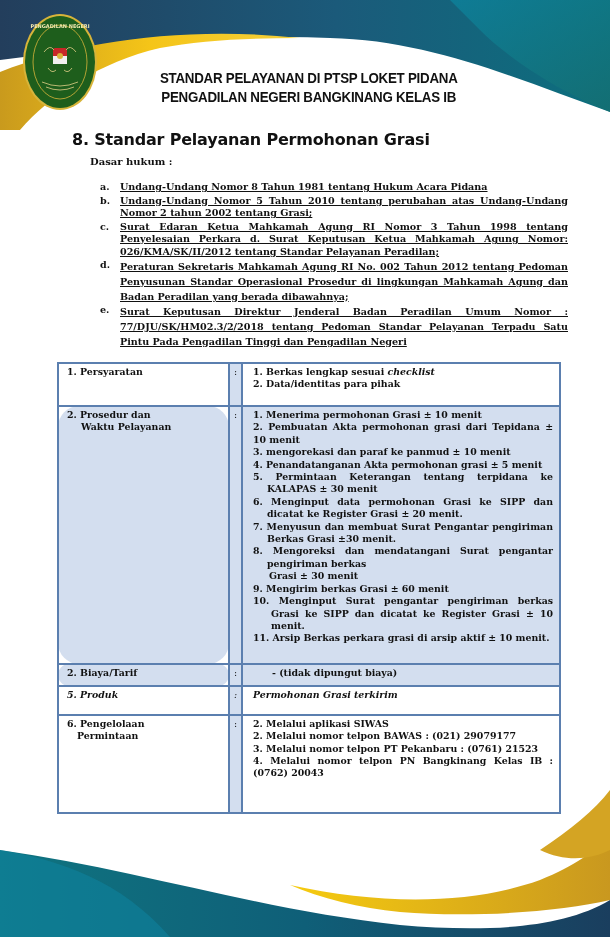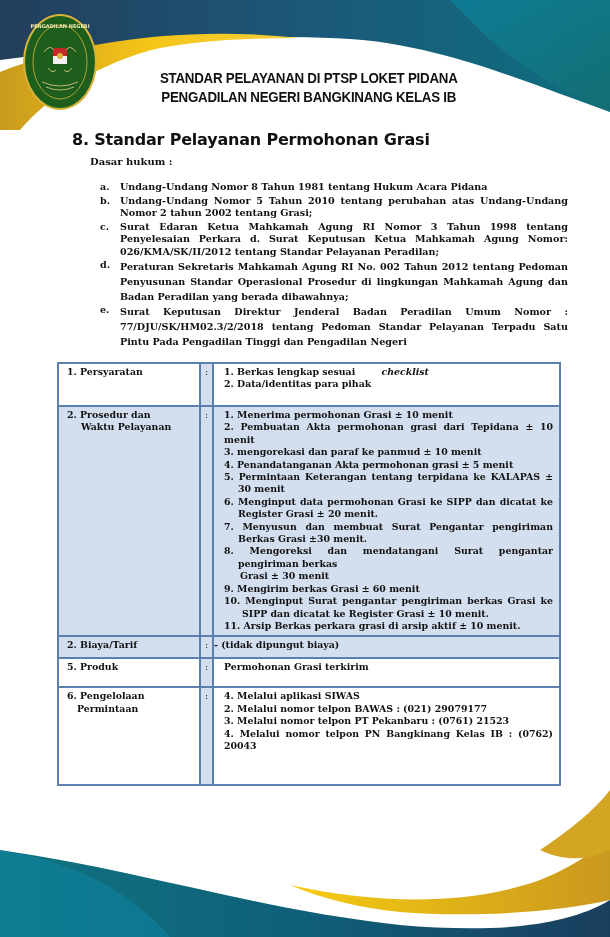--- a/index.html
+++ b/index.html
@@ -17,37 +17,37 @@
 
   .section-title { position: absolute; left: 72px; top: 130px; font-family: "DejaVu Sans", sans-serif;
            font-weight: bold; font-size: 16px; z-index: 2; letter-spacing: -0.2px; }
   .dasar { position: absolute; left: 90px; top: 156px; font-family: "DejaVu Serif", serif; font-weight: bold;
            font-size: 10px; z-index: 2; }
 
   .law-list { position: absolute; left: 100px; top: 181px; width: 468px; z-index: 2;
            font-family: "DejaVu Serif", serif; font-weight: bold; font-size: 9.6px; line-height: 12.6px; }
   .law-item { display: flex; margin-bottom: 1px; }
   .law-item .lt { width: 20px; flex: 0 0 20px; }
-  .law-item .tx { flex: 1; text-align: justify; }
+  .law-item .tx { flex: 1; text-align: justify; text-decoration: underline; }
   .law-item.spaced .tx { line-height: 15px; }
   .law-item.spaced { margin-top: -1px; }
 
   table.std { position: absolute; left: 57px; top: 362px; width: 504px; border-collapse: collapse; z-index: 2;
            font-family: "DejaVu Serif", serif; font-weight: bold; font-size: 9.4px; line-height: 12.4px; }
   table.std td { border: 2.5px solid #5b7faf; vertical-align: top; padding: 2px 6px 2px 8px; }
-  table.std td.lbl { width: 142px; }
+  table.std td.lbl { width: 171px; border-radius: 21px; }
   table.std td.col { width: 13px; padding: 2px 0; text-align: center; background: #d3deef; font-weight: normal; }
   table.std td.val { padding-left: 10px; }
   table.std tr.shade td { background: #d3deef; }
   table.std tr.white td.lbl, table.std tr.white td.val { background: #ffffff; }
   .lbl .indent { padding-left: 14px; display: block; }
   .val .li { display: block; text-align: justify; }
   .val .li.hang { padding-left: 14px; text-indent: -14px; }
   .val .li.hang2 { padding-left: 18px; text-indent: -18px; }
-  em { font-style: italic; margin-left: 23px; }
+  em { font-style: italic; }
 </style>
 </head>
 <body>
 
 <svg class="bg-svg" viewBox="0 0 610 937" xmlns="http://www.w3.org/2000/svg">
   <defs>
     <linearGradient id="topNavy" x1="0" y1="0" x2="1" y2="0">
       <stop offset="0" stop-color="#233e5c"></stop>
       <stop offset="0.55" stop-color="#1b5a7a"></stop>
       <stop offset="1" stop-color="#0c6f7e"></stop>
@@ -143,21 +143,21 @@
       <span class="li">2. Data/identitas para pihak</span>
     </td>
   </tr>
 
   <tr class="shade">
     <td class="lbl">
       <span>2. Prosedur dan</span>
       <span class="indent">Waktu Pelayanan</span>
     </td>
     <td class="col">:</td>
-    <td class="val" style="padding-bottom:3px;">
+    <td class="val" style="padding-bottom:18px;">
       <span class="li">1. Menerima permohonan Grasi ± 10 menit</span>
       <span class="li">2. Pembuatan Akta permohonan grasi dari Tepidana ± 10 menit</span>
       <span class="li">3. mengorekasi dan paraf ke panmud ± 10 menit</span>
       <span class="li">4. Penandatanganan Akta permohonan grasi ± 5 menit</span>
       <span class="li hang">5. Permintaan Keterangan tentang terpidana ke KALAPAS ± 30 menit</span>
       <span class="li hang">6. Menginput data permohonan Grasi ke SIPP dan dicatat ke Register Grasi ± 20 menit.</span>
       <span class="li hang">7. Menyusun dan membuat Surat Pengantar pengiriman Berkas Grasi ±30 menit.</span>
       <span class="li hang">8. Mengoreksi dan mendatangani Surat pengantar pengiriman berkas</span>
       <span class="li" style="padding-left:16px;">Grasi ± 30 menit</span>
       <span class="li">9. Mengirim berkas Grasi ± 60 menit</span>
@@ -165,42 +165,42 @@
       <span class="li">11. Arsip Berkas perkara grasi di arsip aktif ± 10 menit.</span>
     </td>
   </tr>
 
 
   <tr class="shade" style="height:22px;">
     <td class="lbl">
       <span>2. Biaya/Tarif</span>
     </td>
     <td class="col">:</td>
-    <td class="val" style="padding-left:0;">
+    <td class="val" style="padding-left:29px;">
       <span class="li">-  (tidak dipungut biaya)</span>
     </td>
   </tr>
 
-  <tr class="white" style="height:29px;">
+  <tr class="white" style="height:29px;font-style:italic;">
     <td class="lbl">
       <span>5. Produk</span>
     </td>
     <td class="col">:</td>
     <td class="val">
       <span class="li">Permohonan Grasi terkirim</span>
     </td>
   </tr>
 
   <tr class="white" style="height:98px;">
     <td class="lbl">
       <span>6. Pengelolaan</span>
       <span class="indent" style="padding-left:10px;">Permintaan</span>
     </td>
     <td class="col">:</td>
     <td class="val">
-      <span class="li">4. Melalui aplikasi SIWAS</span>
+      <span class="li">2. Melalui aplikasi SIWAS</span>
       <span class="li">2. Melalui nomor telpon BAWAS : (021) 29079177</span>
       <span class="li">3. Melalui nomor telpon PT Pekanbaru : (0761) 21523</span>
       <span class="li">4. Melalui nomor telpon PN Bangkinang Kelas IB : (0762) 20043</span>
     </td>
   </tr>
 </tbody>
   </table>
 
 </body></html>

